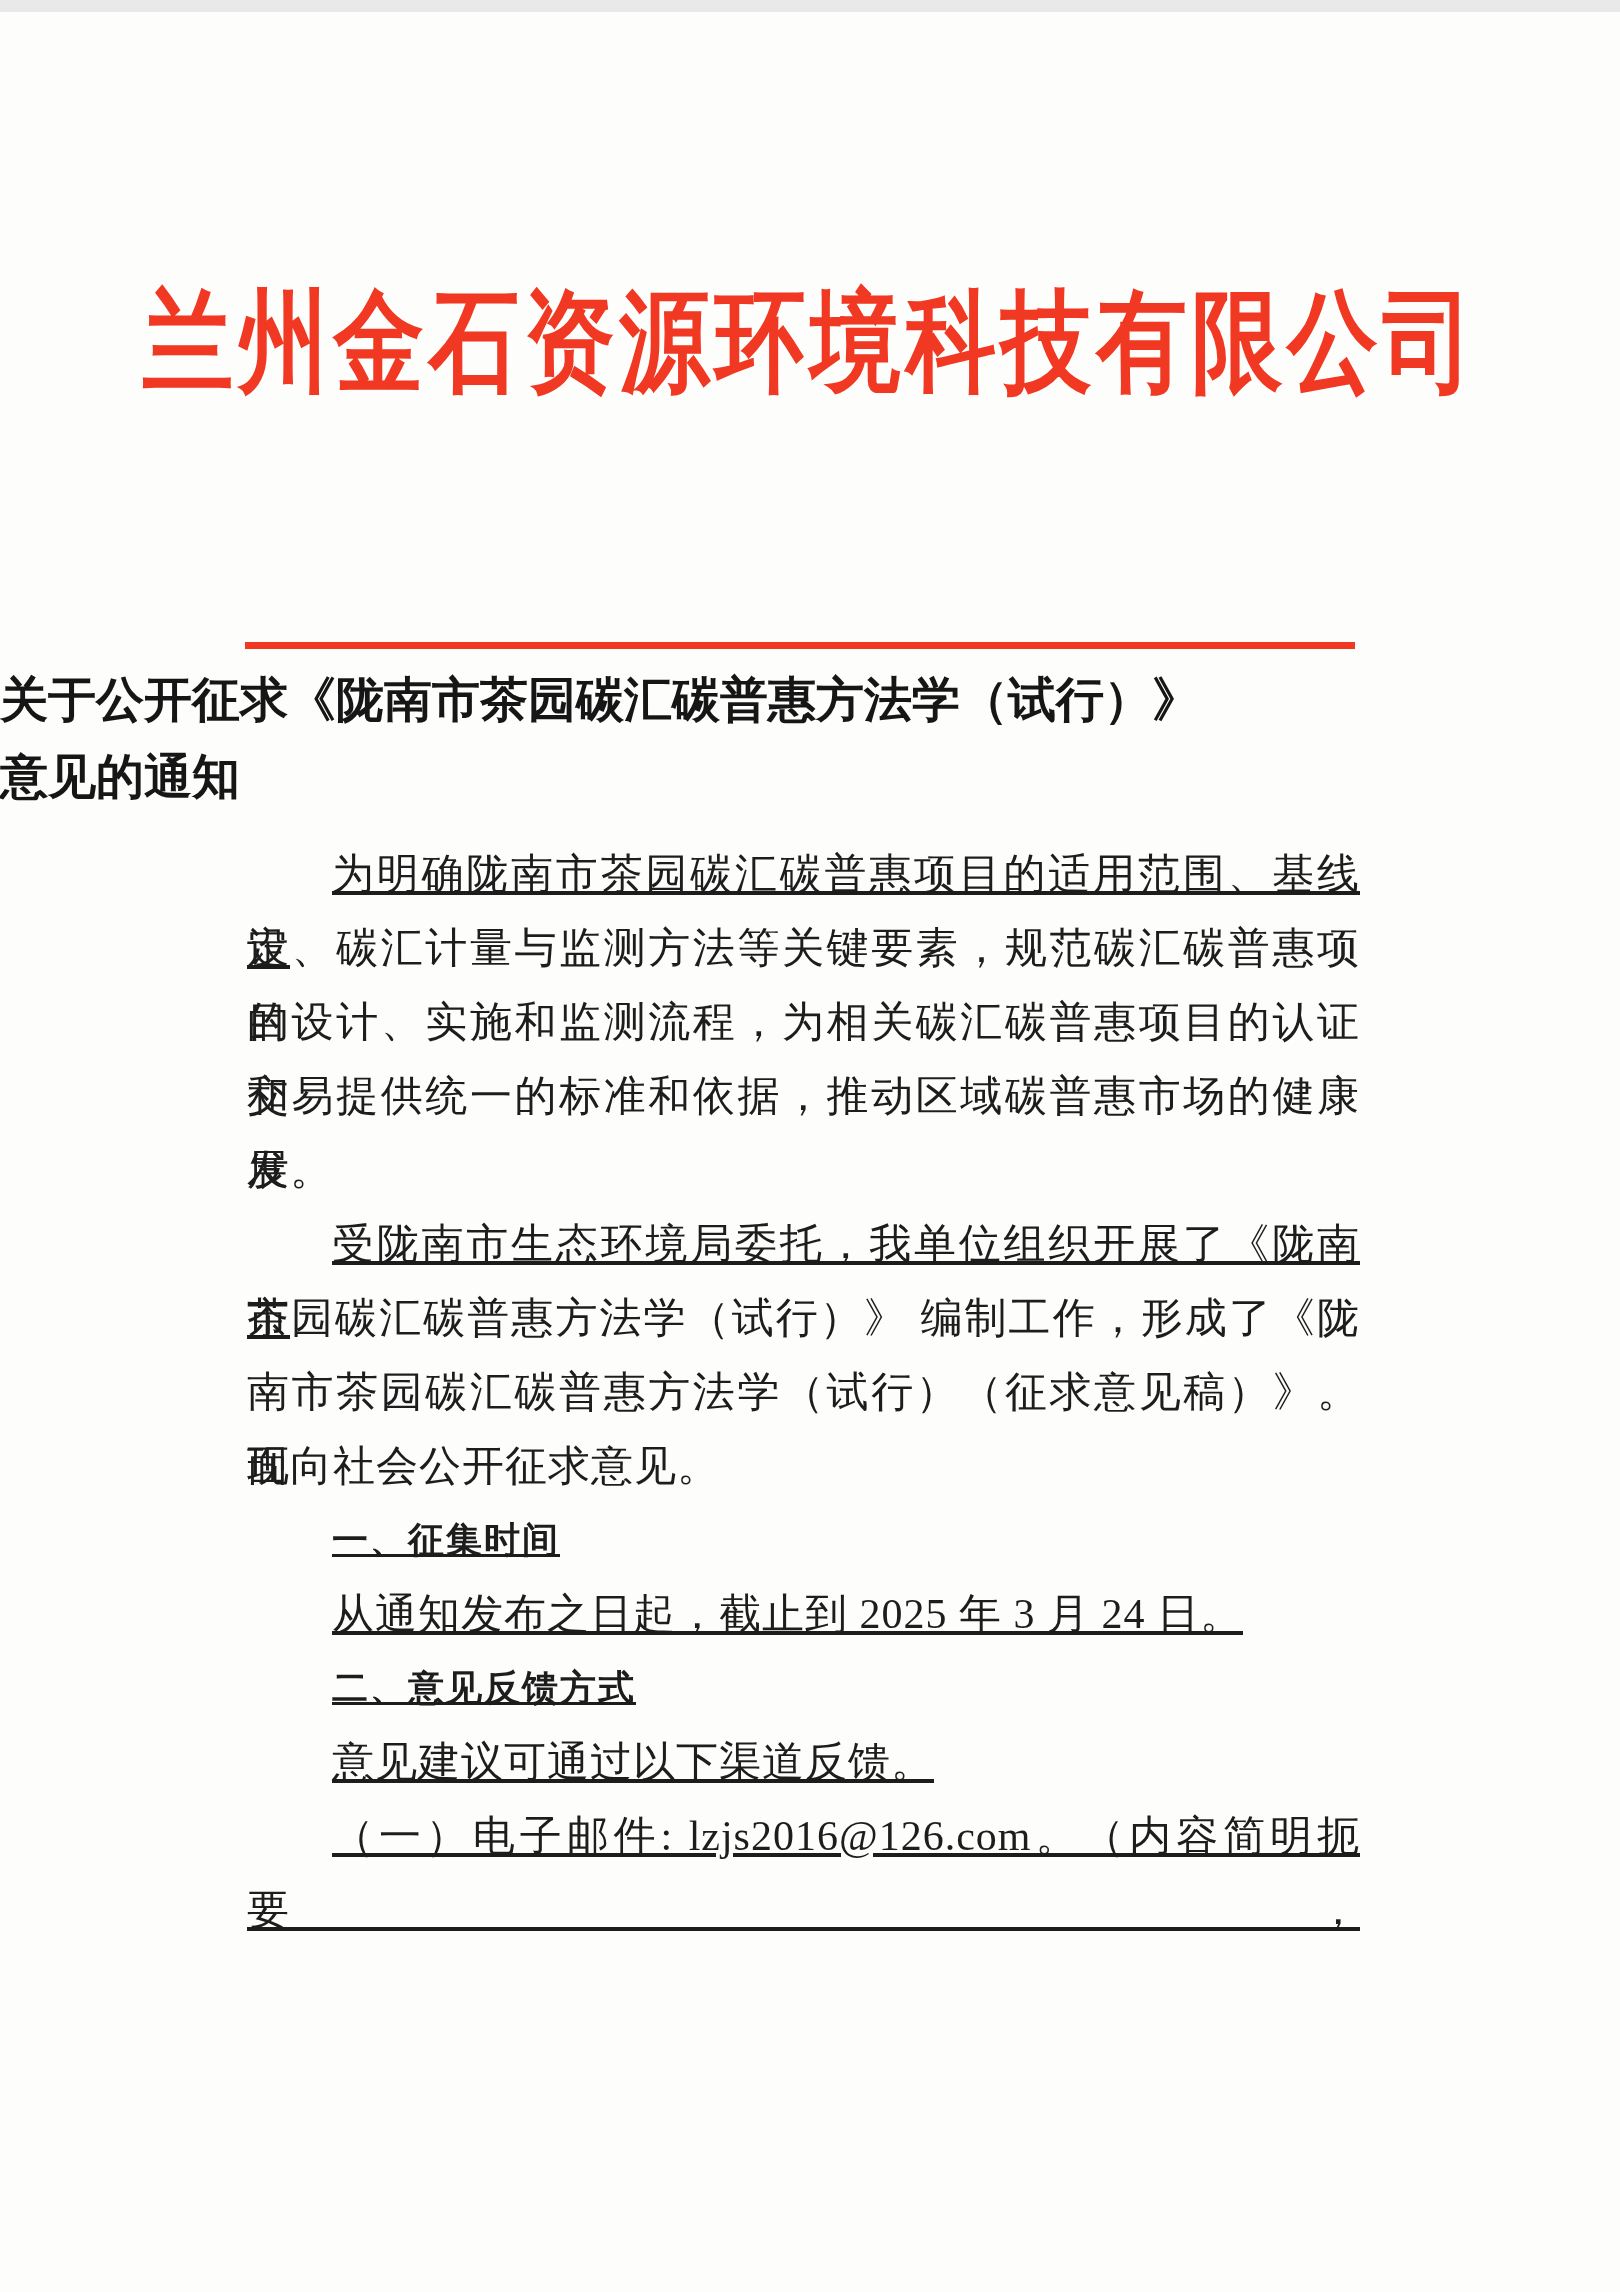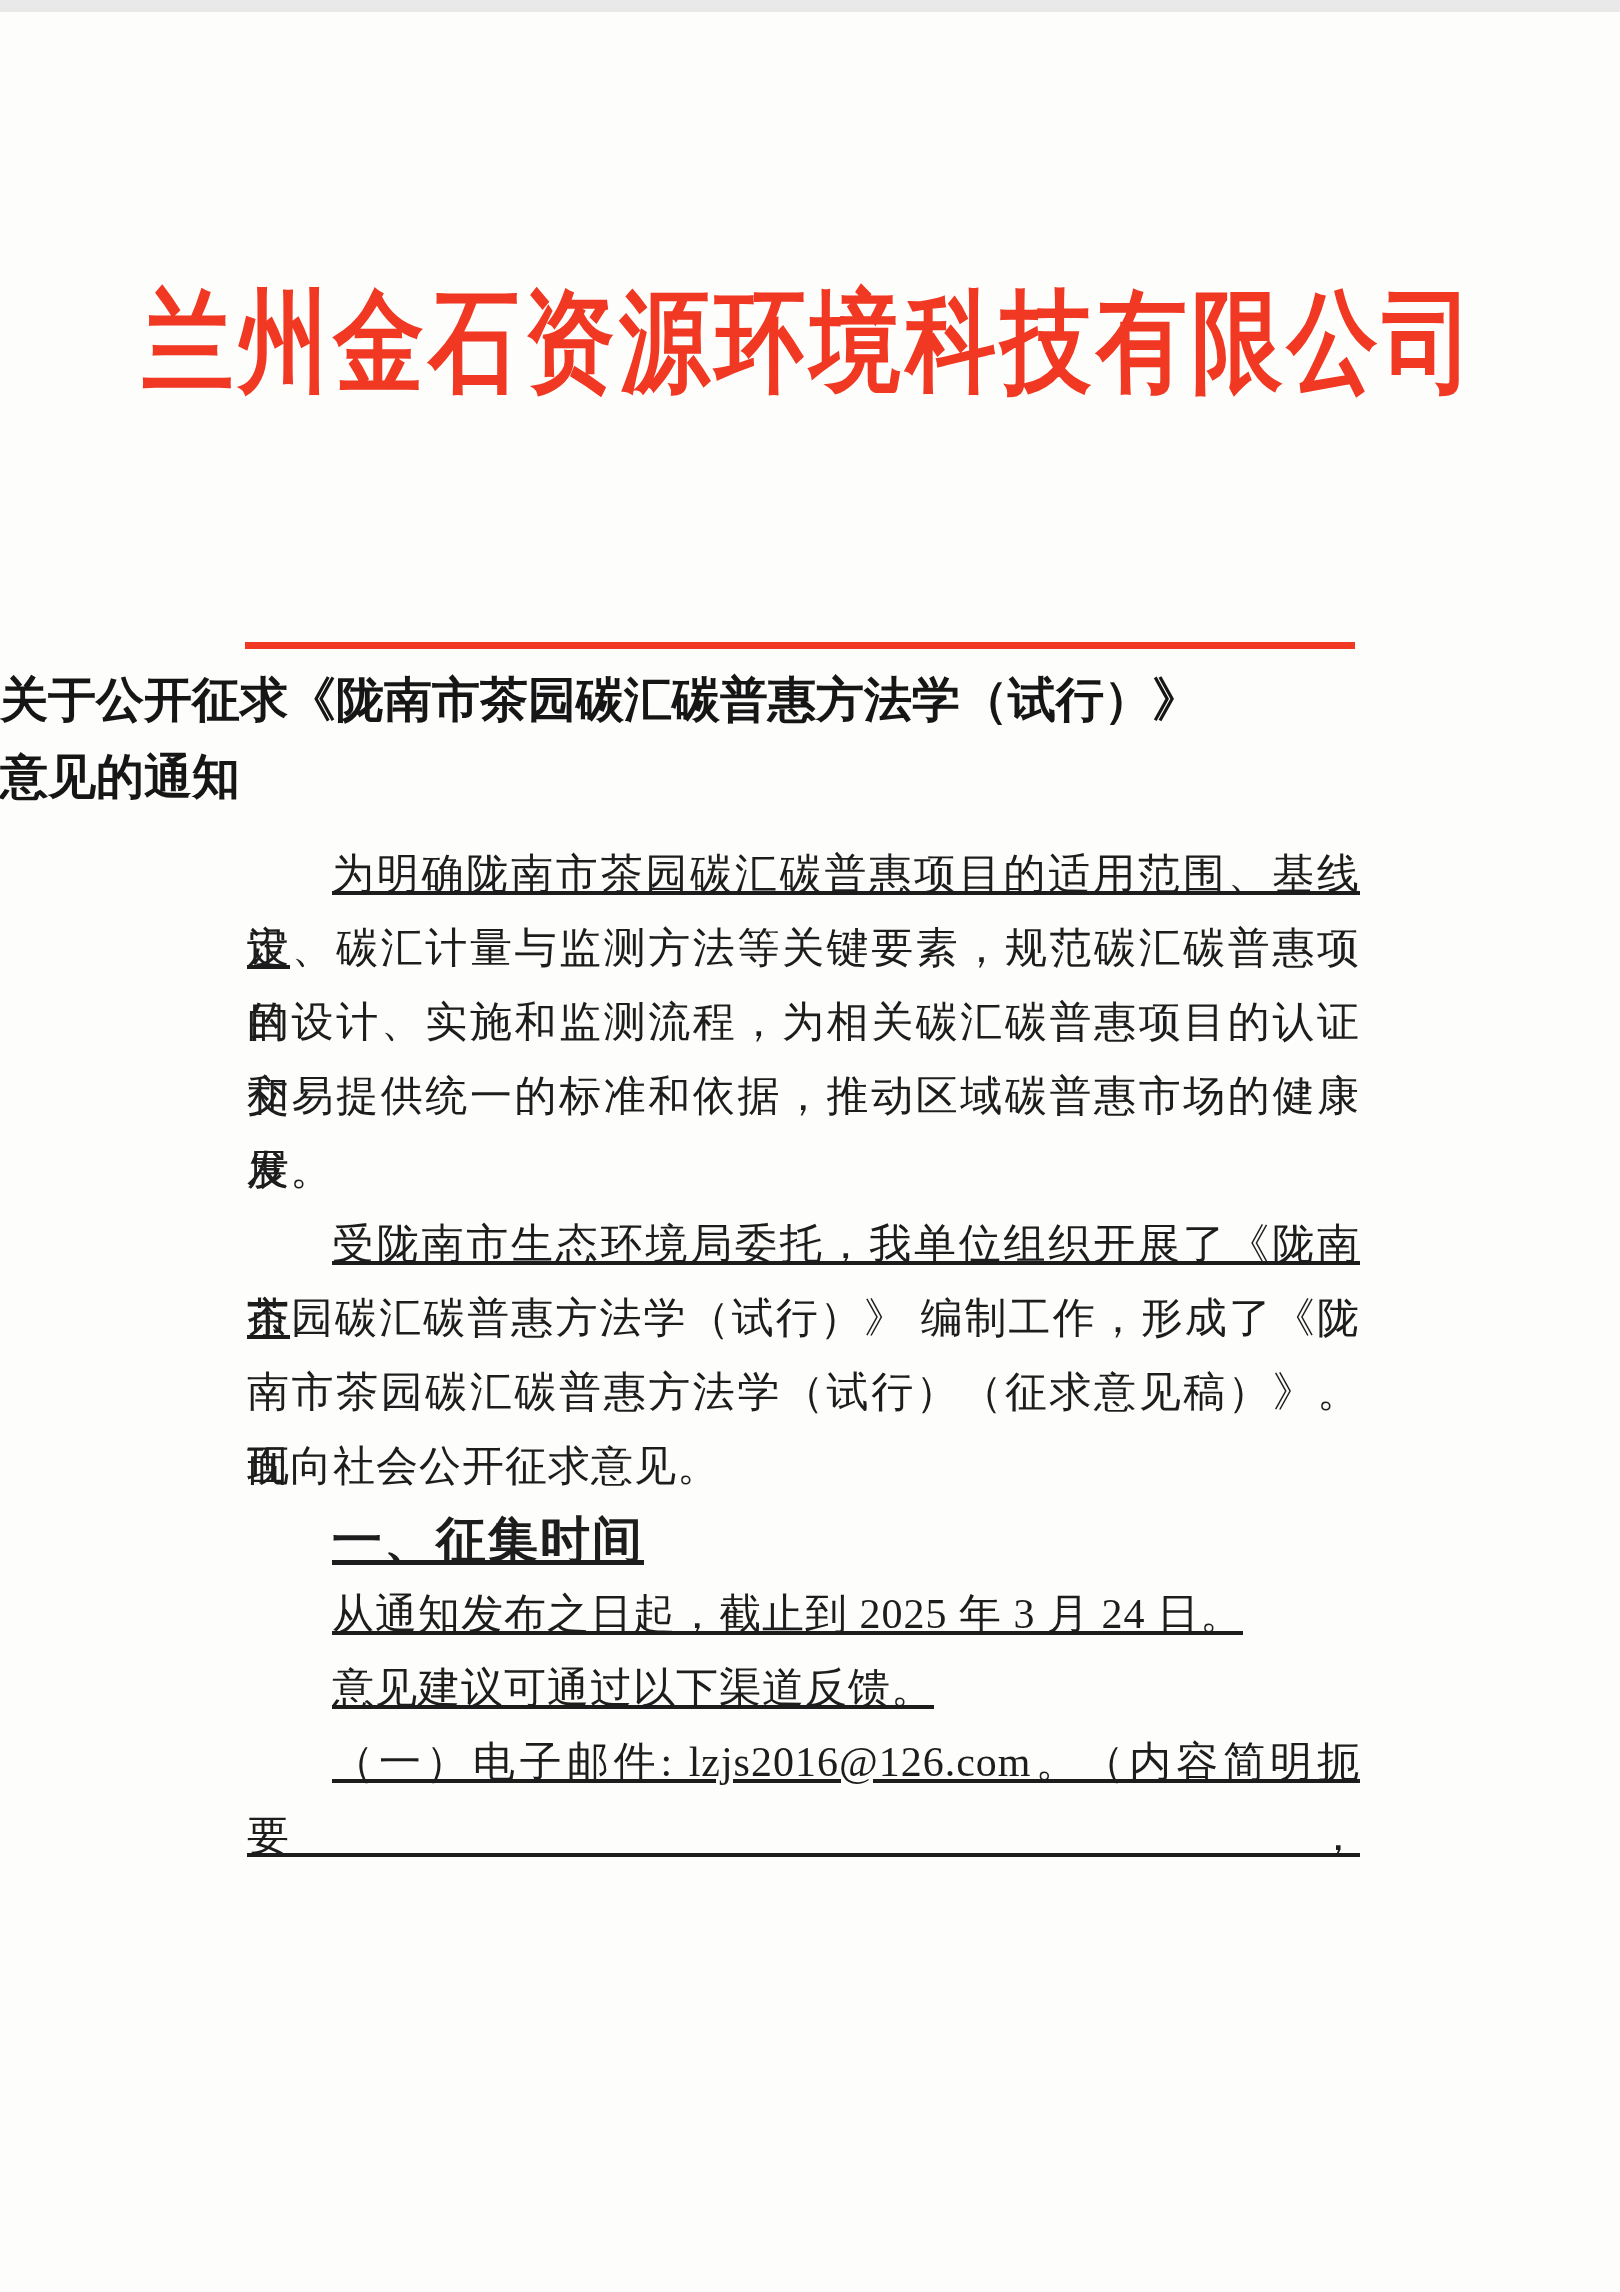--- a/index.html
+++ b/index.html
@@ -58,21 +58,21 @@
   }
   .line.just {
     text-align: justify;
     text-align-last: justify;
     text-justify: inter-character;
   }
   .line.indent { text-indent: 85px; text-decoration: underline; }
   .line.heading {
     font-family: "Liberation Sans", sans-serif;
     font-weight: bold;
-    font-size: 50px;
+    font-size: 36px;
     letter-spacing: 2px;
   }
 </style>
 </head>
 <body>
 
 <div class="page">
 
   <div class="letterhead">
     <span class="letterhead-text">兰州金石资源环境科技有限公司</span>
@@ -90,18 +90,19 @@
       <div class="line just">定、碳汇计量与监测方法等关键要素，规范碳汇碳普惠项目</div>
       <div class="line just">的设计、实施和监测流程，为相关碳汇碳普惠项目的认证和</div>
       <div class="line just">交易提供统一的标准和依据，推动区域碳普惠市场的健康发</div>
       <div class="line">展。</div>
       <div class="line just indent">受陇南市生态环境局委托，我单位组织开展了《陇南市</div>
       <div class="line just">茶园碳汇碳普惠方法学（试行）》 编制工作，形成了《陇</div>
       <div class="line just">南市茶园碳汇碳普惠方法学（试行）（征求意见稿）》。现</div>
       <div class="line">面向社会公开征求意见。</div>
       <div class="line heading indent">一、征集时间</div>
       <div class="line indent">从通知发布之日起，截止到 2025 年 3 月 24 日。</div>
+      <div class="line heading indent">二、意见反馈方式</div>
       <div class="line indent">意见建议可通过以下渠道反馈。</div>
       <div class="line just indent">（一）电子邮件: lzjs2016@126.com。（内容简明扼要，</div>
     </div>
 
 </div>
 
 
 </body></html>

